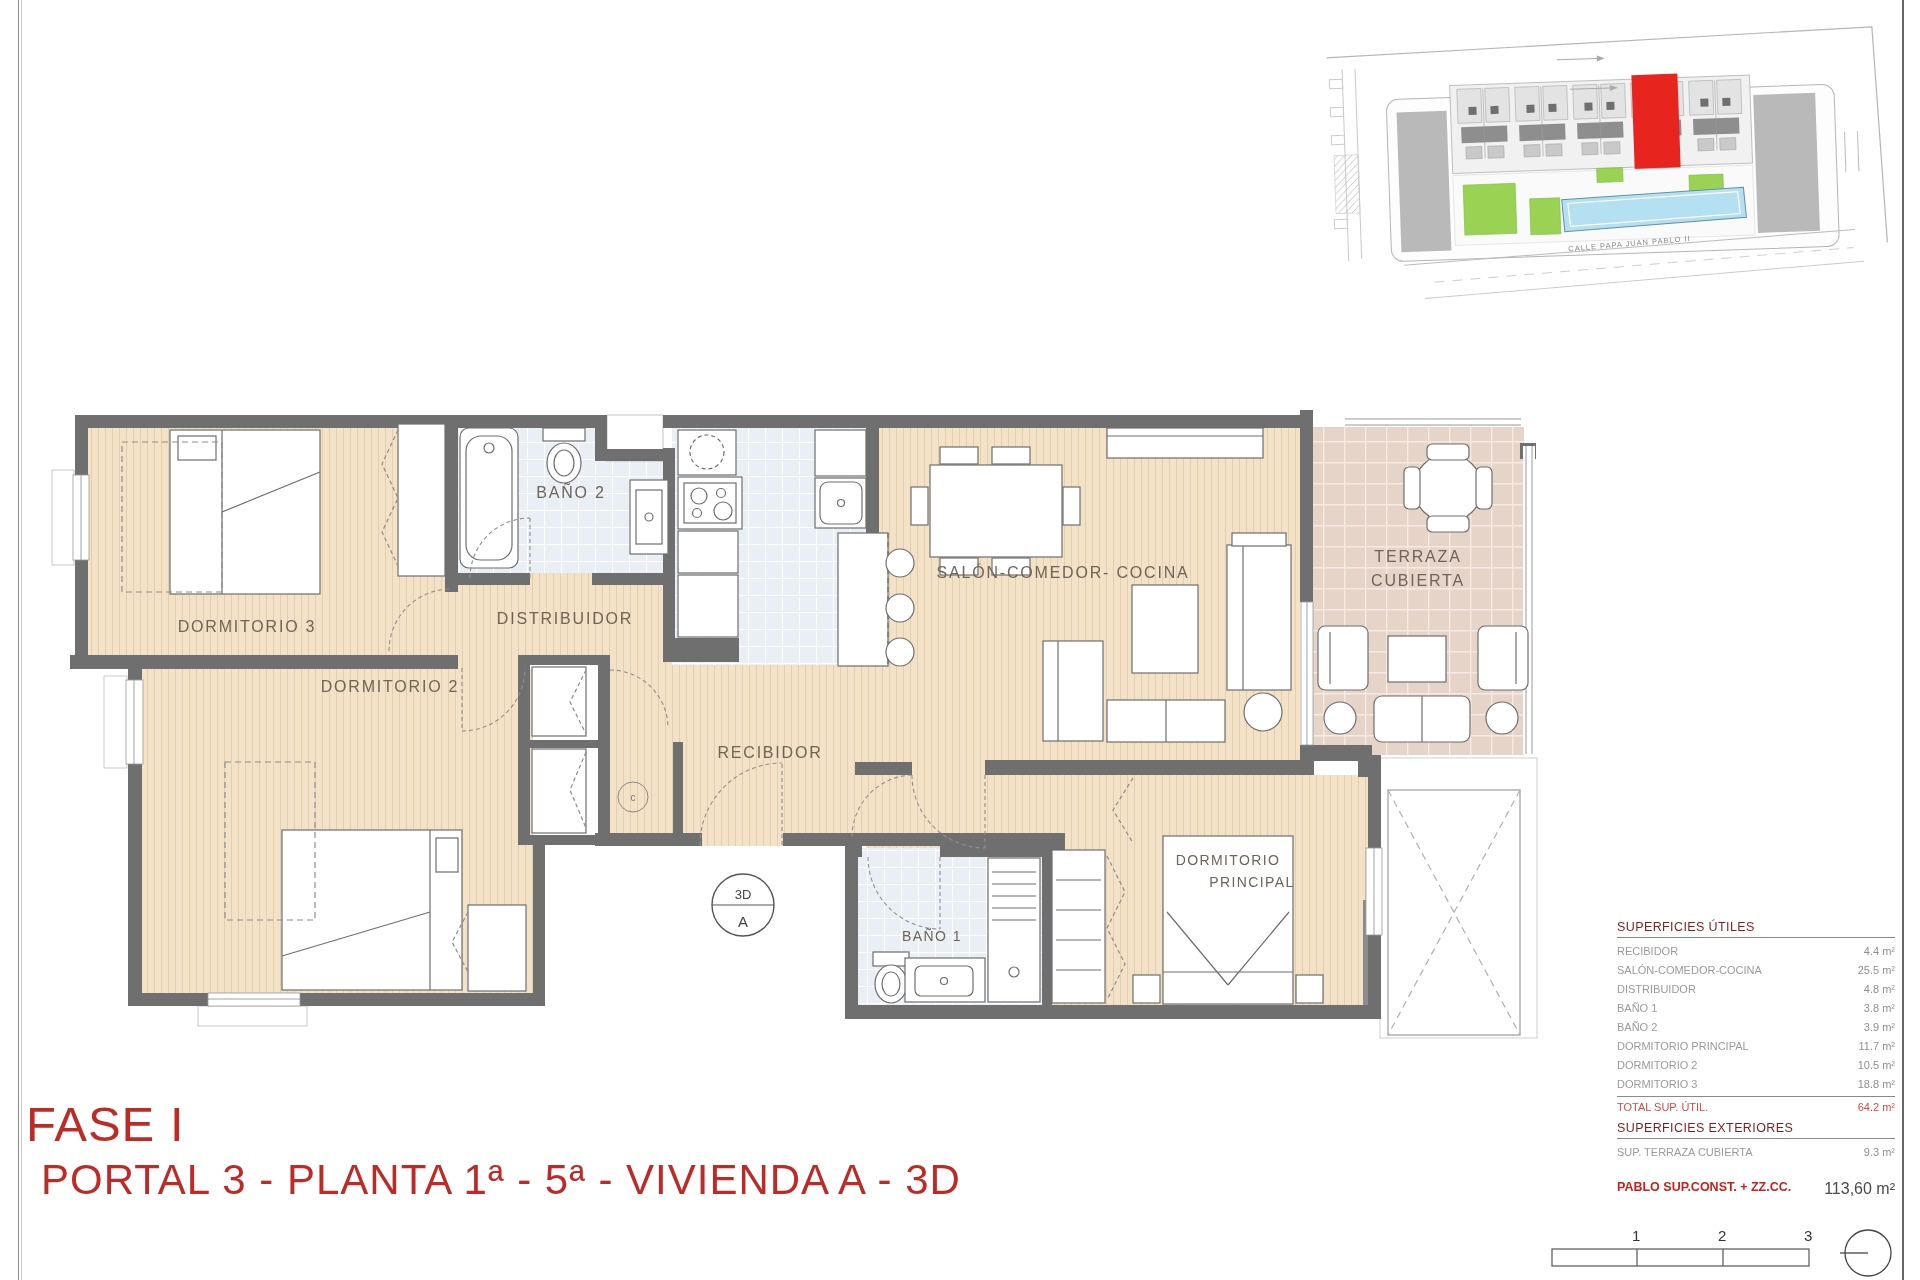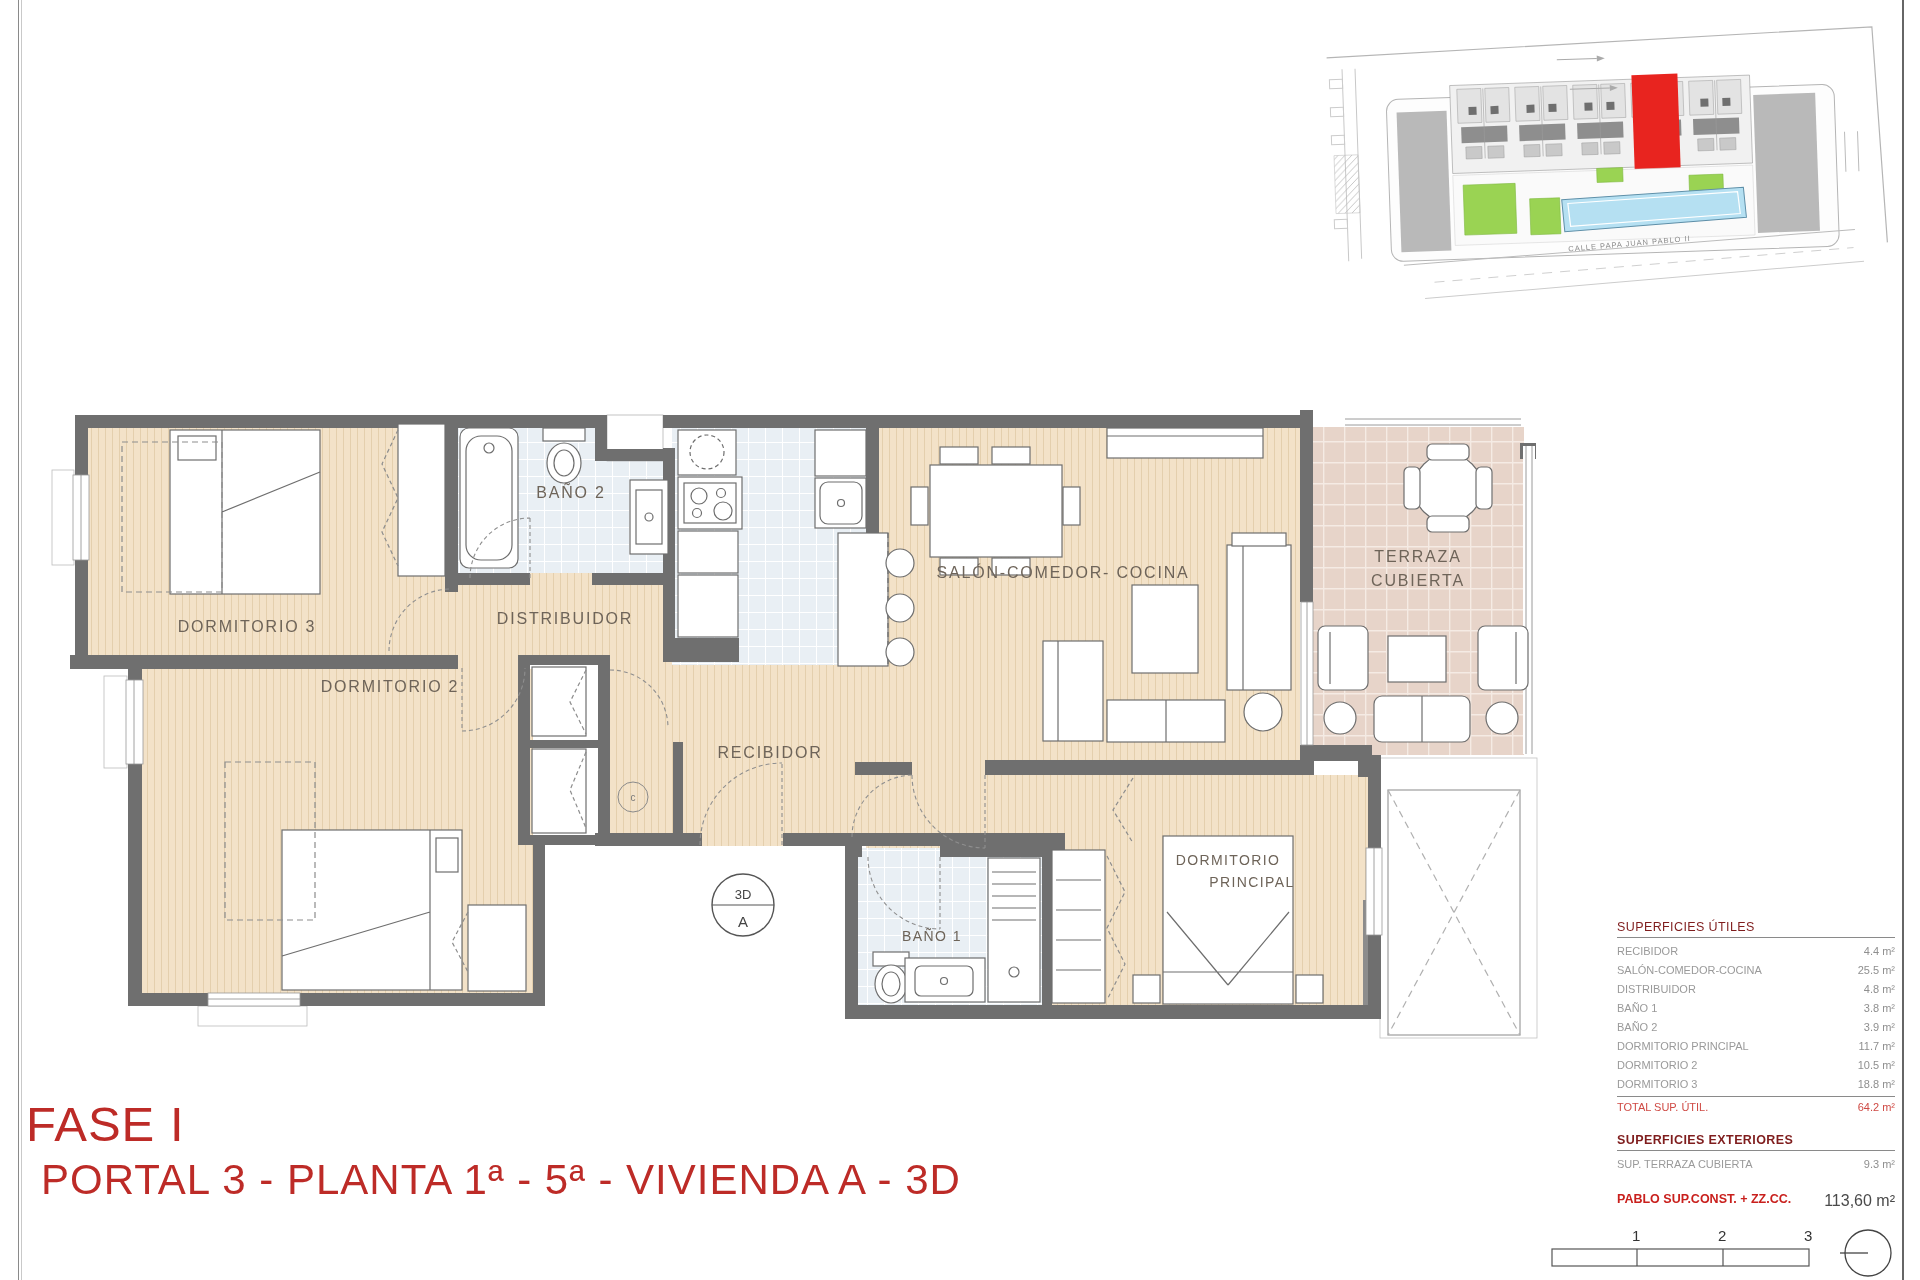--- a/index.html
+++ b/index.html
@@ -374,21 +374,21 @@
       </div>
     <div class="row">
         <span>DORMITORIO 3</span>
         <span class="v">18.8 m²</span>
       </div>
     <div class="total">
         <span>TOTAL SUP. ÚTIL.</span>
         <span>64.2 m²</span>
       </div>
 
-    <div class="hdr" style="margin-top:16px;font-weight:bold;">SUPERFICIES EXTERIORES</div>
+    <div class="hdr" style="margin-top:4px;">SUPERFICIES EXTERIORES</div>
     <div class="row">
         <span>SUP. TERRAZA CUBIERTA</span>
         <span class="v">9.3 m²</span>
       </div>
 
     <div class="grand">
       <span class="gl">PABLO SUP.CONST. + ZZ.CC.</span>
       <span class="gv">113,60 m²</span>
     </div>
   </div>

